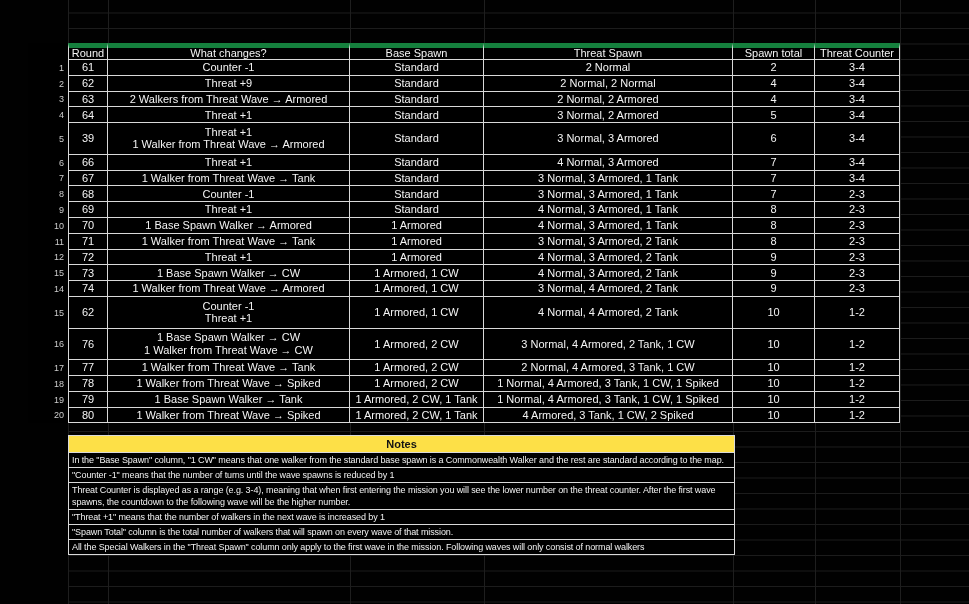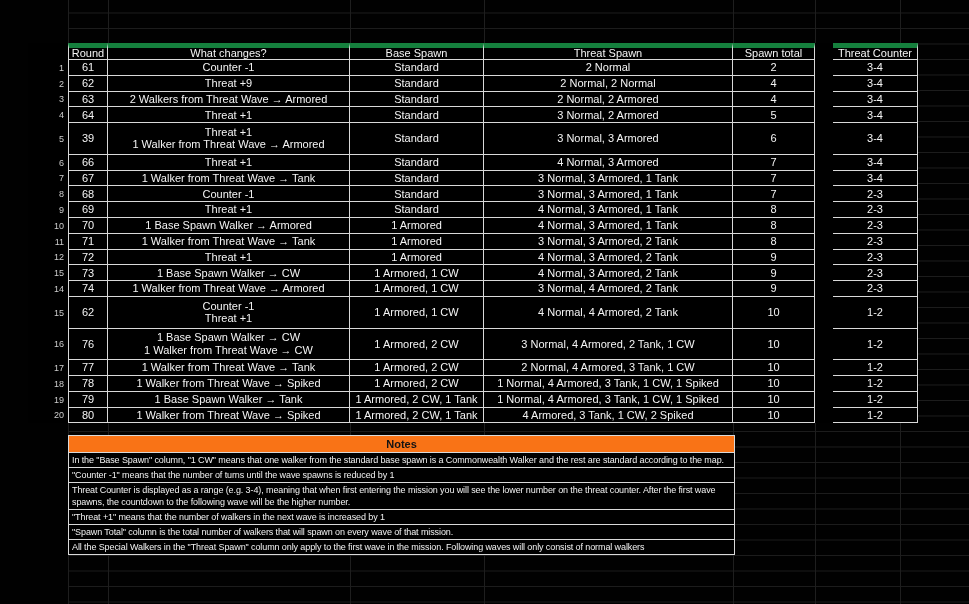--- a/index.html
+++ b/index.html
@@ -45,29 +45,29 @@
   .cell.round{border-left:1px solid #d9d9d9;}
   .header-row .cell{border-top:5px solid #15803d;}
   .header-row{height:17px;}
   .r-s{height:15.8px;}
   .r-d{height:31.6px;}
   .w-round{width:40px;}
   .w-what{width:242px;text-align:center;}
   .w-base{width:134px;}
   .w-threat{width:249px;}
   .w-total{width:82px;text-align:right;}
-  .w-counter{width:85px;margin-left:18px;}
+  .w-counter{width:85px;}
 
   
   .notes{
     position:absolute;left:68px;top:435px;width:667px;
     box-sizing:border-box;border:1px solid #d9d9d9;background:#000;
   }
   .notes-title{
-    height:16px;background:#f97316;color:#131313;
+    height:16px;background:#fde047;color:#131313;
     font-size:11px;font-weight:bold;
     display:flex;align-items:center;justify-content:center;
     border-bottom:1px solid #d9d9d9;
   }
   .note-row{
     border-bottom:1px solid #d9d9d9;
     color:#f2f2f2;font-size:9px;letter-spacing:-0.1px;line-height:12px;
     padding:1px 3px;min-height:12px;
   }
   .note-row:last-child{border-bottom:none;}

